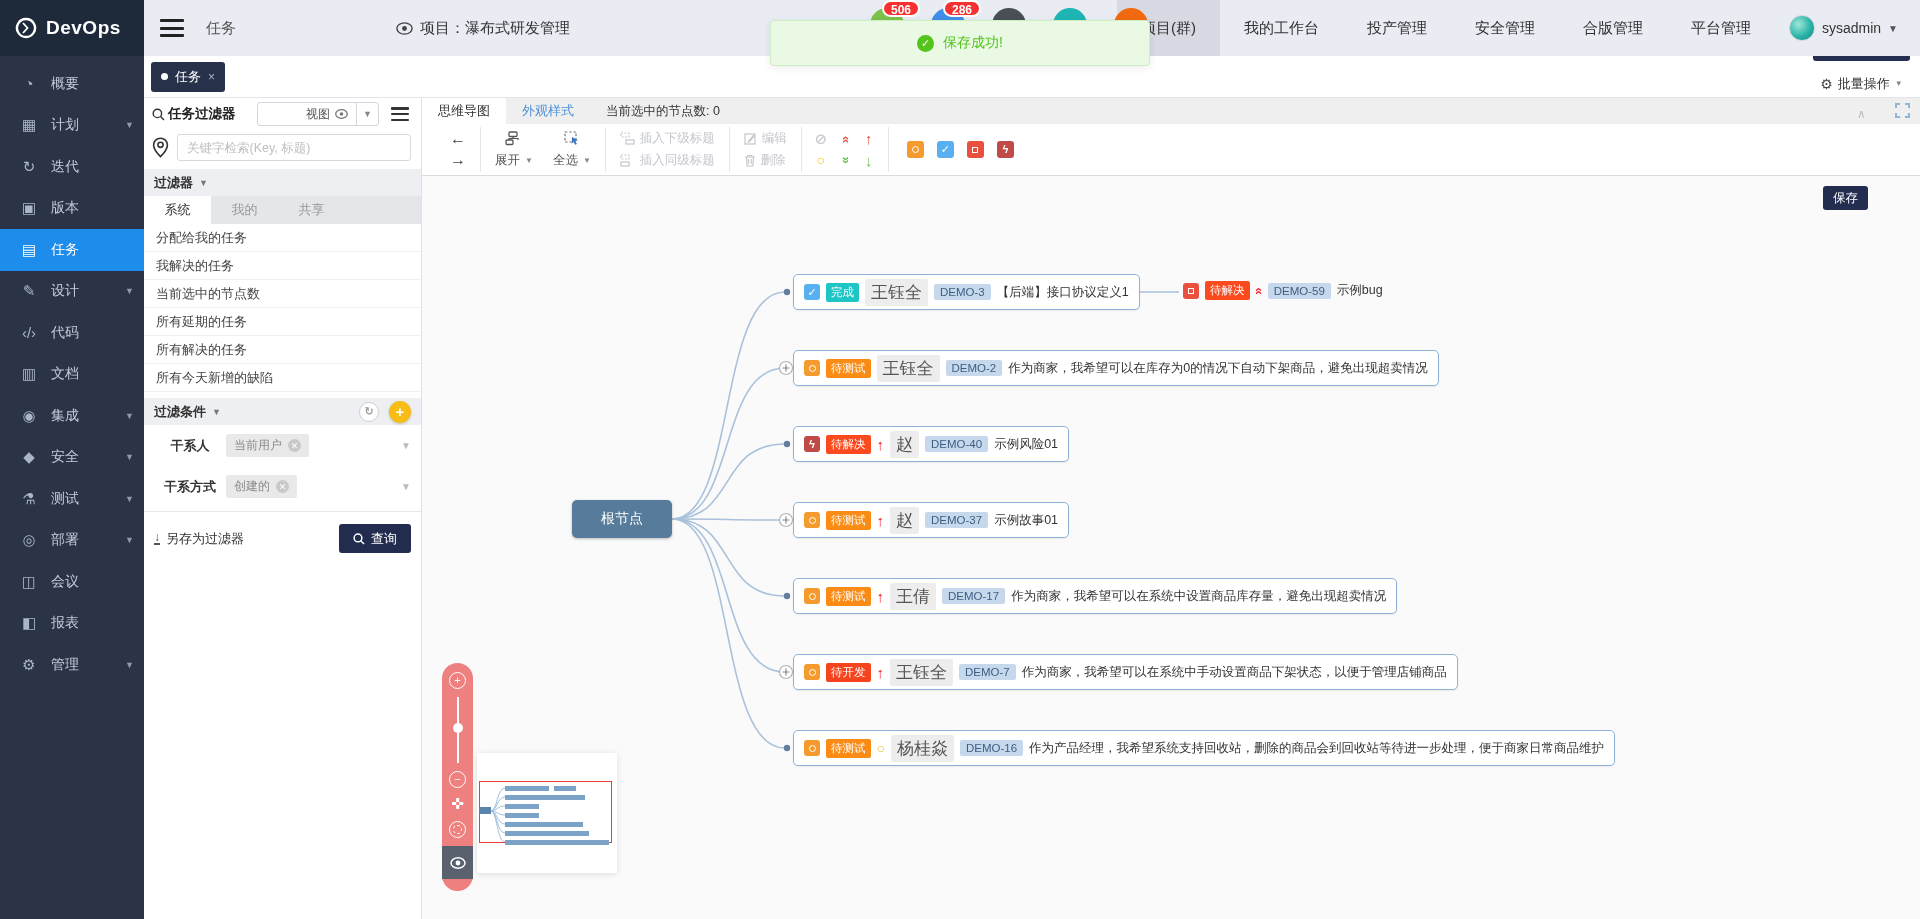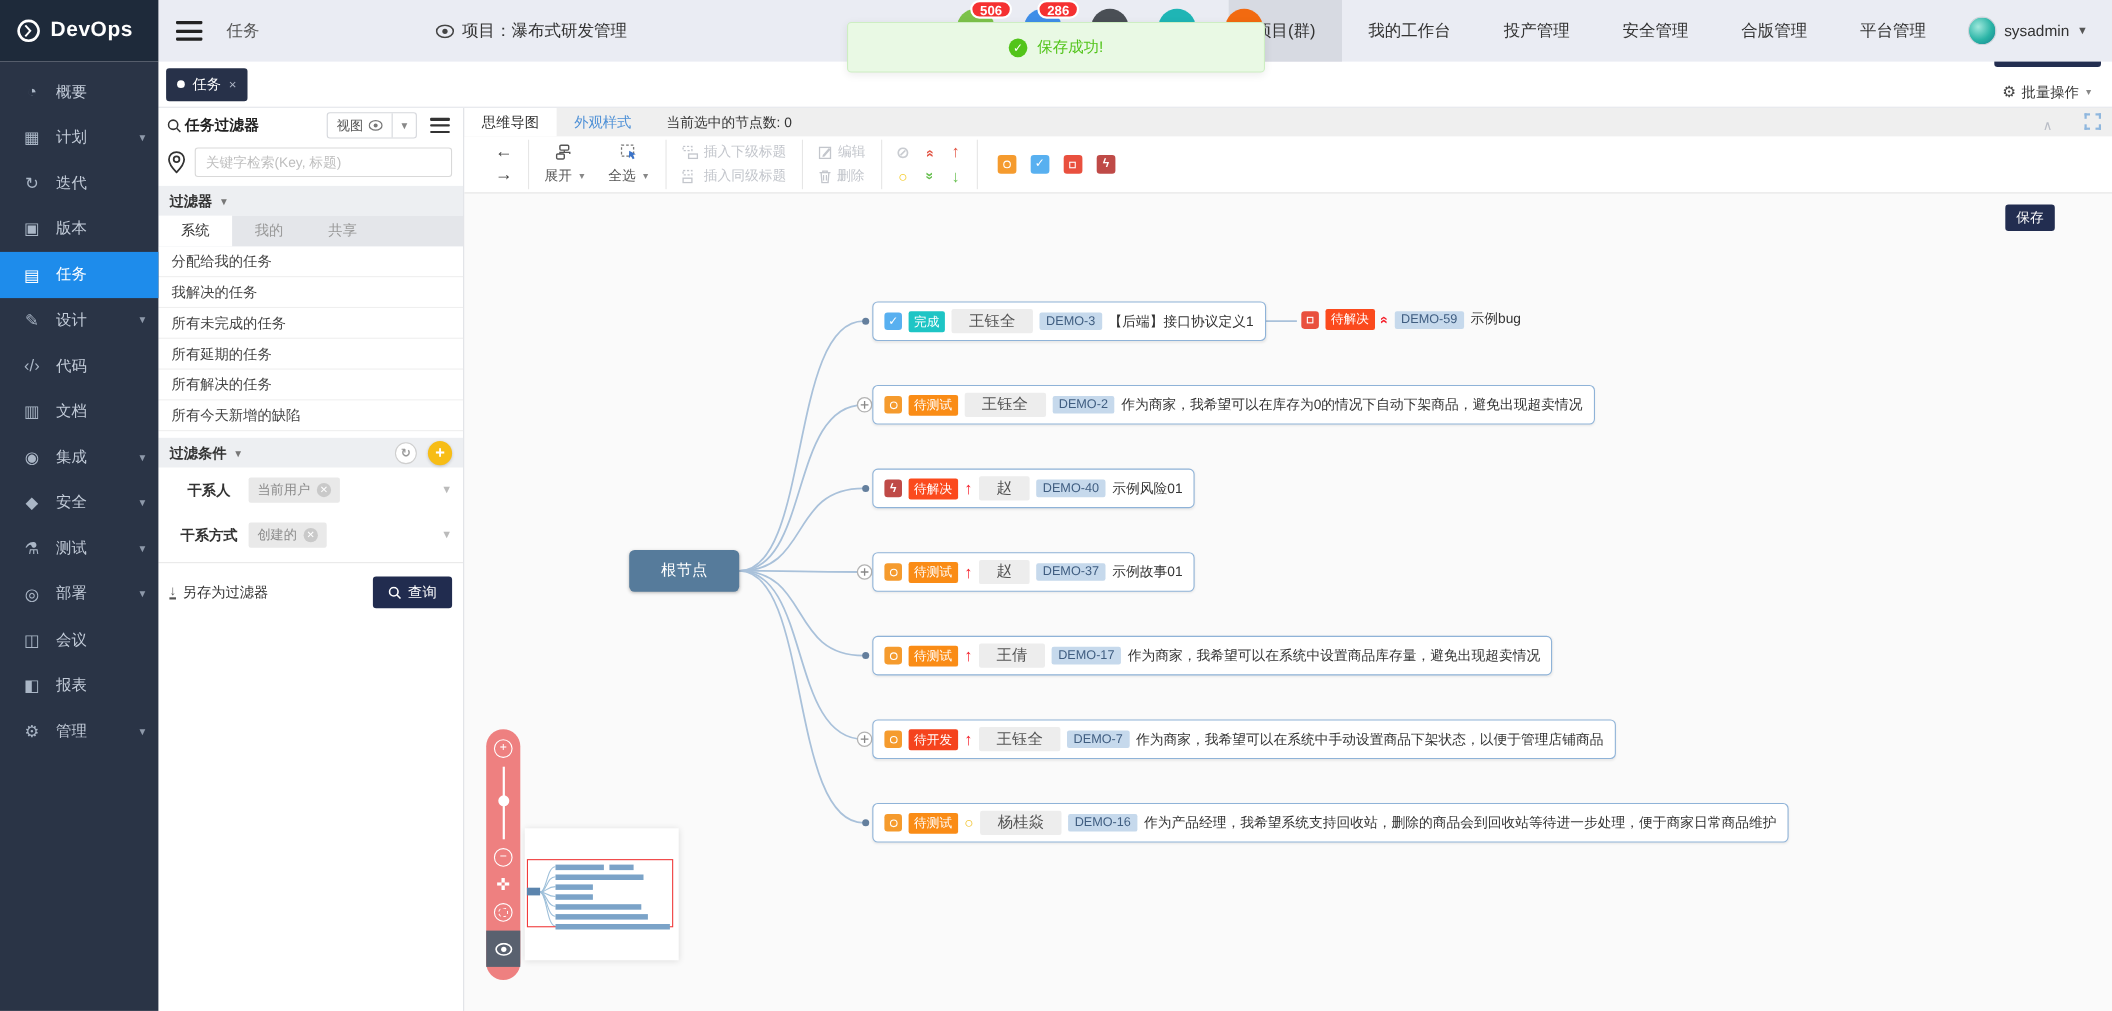--- a/index.html
+++ b/index.html
@@ -48,21 +48,21 @@
   .side-item .s-icon { width:20px; margin-left:19px; font-size:15px; text-align:center; color:#aab6c6; }
   .side-item .s-label { margin-left:12px; }
   .side-item .s-chev { position:absolute; right:10px; font-size:9px; color:#8e99aa; }
   .side-item.active { background:#1e8ceb; color:#fff; }
   .side-item.active .s-icon { color:#fff; }
 
   
   .filter-panel { position:absolute; left:144px; top:98px; width:278px; bottom:0; background:#fff; border-right:1px solid #dfe1e6; z-index:4; font-size:13px; }
   .fp-head { height:30px; display:flex; align-items:center; padding:2px 8px 0 8px; }
   .fp-title { font-weight:bold; font-size:13.5px; color:#222; display:flex; align-items:center; gap:3px; }
-  .fp-view-btn { margin-left:auto; height:24px; border:1px solid #d5d7dc; border-radius:3px; background:#fff; display:flex; align-items:center; font-size:12px; color:#555; cursor:pointer; }
+  .fp-view-btn { margin-left:auto; height:24px; border:1px solid #d5d7dc; border-radius:3px; background:#fff; display:flex; align-items:center; font-size:12px; color:#555; cursor:pointer;padding-left:40px; }
   .fp-view-btn .v-main { display:flex; align-items:center; gap:5px; padding:0 8px; }
   .fp-view-btn .v-arrow { border-left:1px solid #d5d7dc; padding:0 6px; font-size:9px; color:#888; height:100%; display:flex; align-items:center; }
   .fp-menu { width:18px; height:14px; margin:0 4px 0 12px; display:flex; flex-direction:column; justify-content:space-between; cursor:pointer; }
   .fp-menu i { height:2.5px; background:#333; border-radius:1px; }
   .fp-search { display:flex; align-items:center; padding:6px 10px 8px 8px; gap:8px; }
   .fp-search input { flex:1; height:27px; border:1px solid #d9d9d9; border-radius:3px; padding:0 9px; font-size:12.5px; color:#333; outline:none; font-family:inherit; }
   .fp-search input::placeholder { color:#bfbfbf; }
   .fp-band { height:27px; background:#edeff2; display:flex; align-items:center; padding:0 10px; font-weight:bold; color:#333; font-size:13px; gap:6px; }
   .fp-band .chev { font-size:9px; color:#777; font-weight:normal; }
   .fp-band .band-icons { margin-left:auto; display:flex; align-items:center; gap:10px; }
@@ -118,21 +118,21 @@
   #connector-svg { position:absolute; left:0; top:0; }
 
   .mm-root { position:absolute; background:#567b9b; color:#fff; font-size:14px; border-radius:5px; display:flex; align-items:center; justify-content:center; box-shadow:0 1px 3px rgba(0,0,0,.25); cursor:pointer; }
   .mm-node { position:absolute; display:flex; align-items:center; gap:6px; white-space:nowrap; cursor:pointer; }
   .mm-node.boxed { height:36px; background:#fff; border:1px solid #8fb3d8; border-radius:5px; padding:0 10px; box-shadow:0 1px 2px rgba(0,0,0,.07); }
   .type-icon { width:16px; height:16px; border-radius:3px; display:flex; align-items:center; justify-content:center; flex:none; }
   .type-glyph { color:#fff; font-size:11px; font-weight:bold; line-height:1; }
   .ring { width:7px; height:7px; border:1.8px solid #fff; border-radius:50%; }
   .sq { width:6px; height:6px; border:1.8px solid #fff; }
   .st-badge { color:#fff; font-size:11.5px; padding:2px 5px; border-radius:2px; }
-  .as-badge { background:#ededed; color:#555; font-size:14px; padding:2px 16px; border-radius:2px; }
+  .as-badge { background:#ededed; color:#555; font-size:17px; padding:2px 6px; border-radius:2px; }
   .key-badge { background:#c6d9ec; color:#3f5d80; font-size:11.5px; padding:2px 6px; border-radius:2px; }
   .n-title { color:#333; font-size:12.5px;text-align:center; }
   .prio-up { color:#f5222d; font-weight:bold; font-size:15px; line-height:1; }
   .prio-double-up { color:#f5222d; font-weight:bold; font-size:13px; display:inline-block; transform:rotate(90deg); letter-spacing:-1px; }
   .prio-circle { color:#f0c128; font-weight:bold; font-size:14px; line-height:1; }
 
   .btn-save { position:absolute; top:10px; right:52px; background:#222d50; color:#fff; border:none; border-radius:3px; height:24px; padding:0 10px; font-size:12.5px; cursor:pointer; font-family:inherit; }
 
   
   .zoomer { position:absolute; left:20px; top:487px; width:31px; height:228px; background:#ee8080; border-radius:16px; display:flex; flex-direction:column; align-items:center; color:#fff; z-index:6; }
@@ -334,21 +334,21 @@
         <span class="chev">▼</span>
     </div>
     <div class="fp-tabs" id="filter-tabs">
         <div class="fp-tab active">系统</div>
         <div class="fp-tab">我的</div>
         <div class="fp-tab">共享</div>
       </div>
     <div class="fp-list" id="filter-list">
         <div class="fl-item">分配给我的任务</div>
         <div class="fl-item">我解决的任务</div>
-        <div class="fl-item">所有未完成的任务</div>
+        <div class="fl-item">当前选中的节点数</div>
         <div class="fl-item">所有延期的任务</div>
         <div class="fl-item">所有解决的任务</div>
         <div class="fl-item">所有今天新增的缺陷</div>
       </div>
     <div class="fp-band" style="margin-top:6px;">
       <span>过滤条件</span>
         <span class="chev">▼</span>
       <span class="band-icons">
         <span class="icon-refresh">↻</span>
         <span class="icon-plus">+</span>

